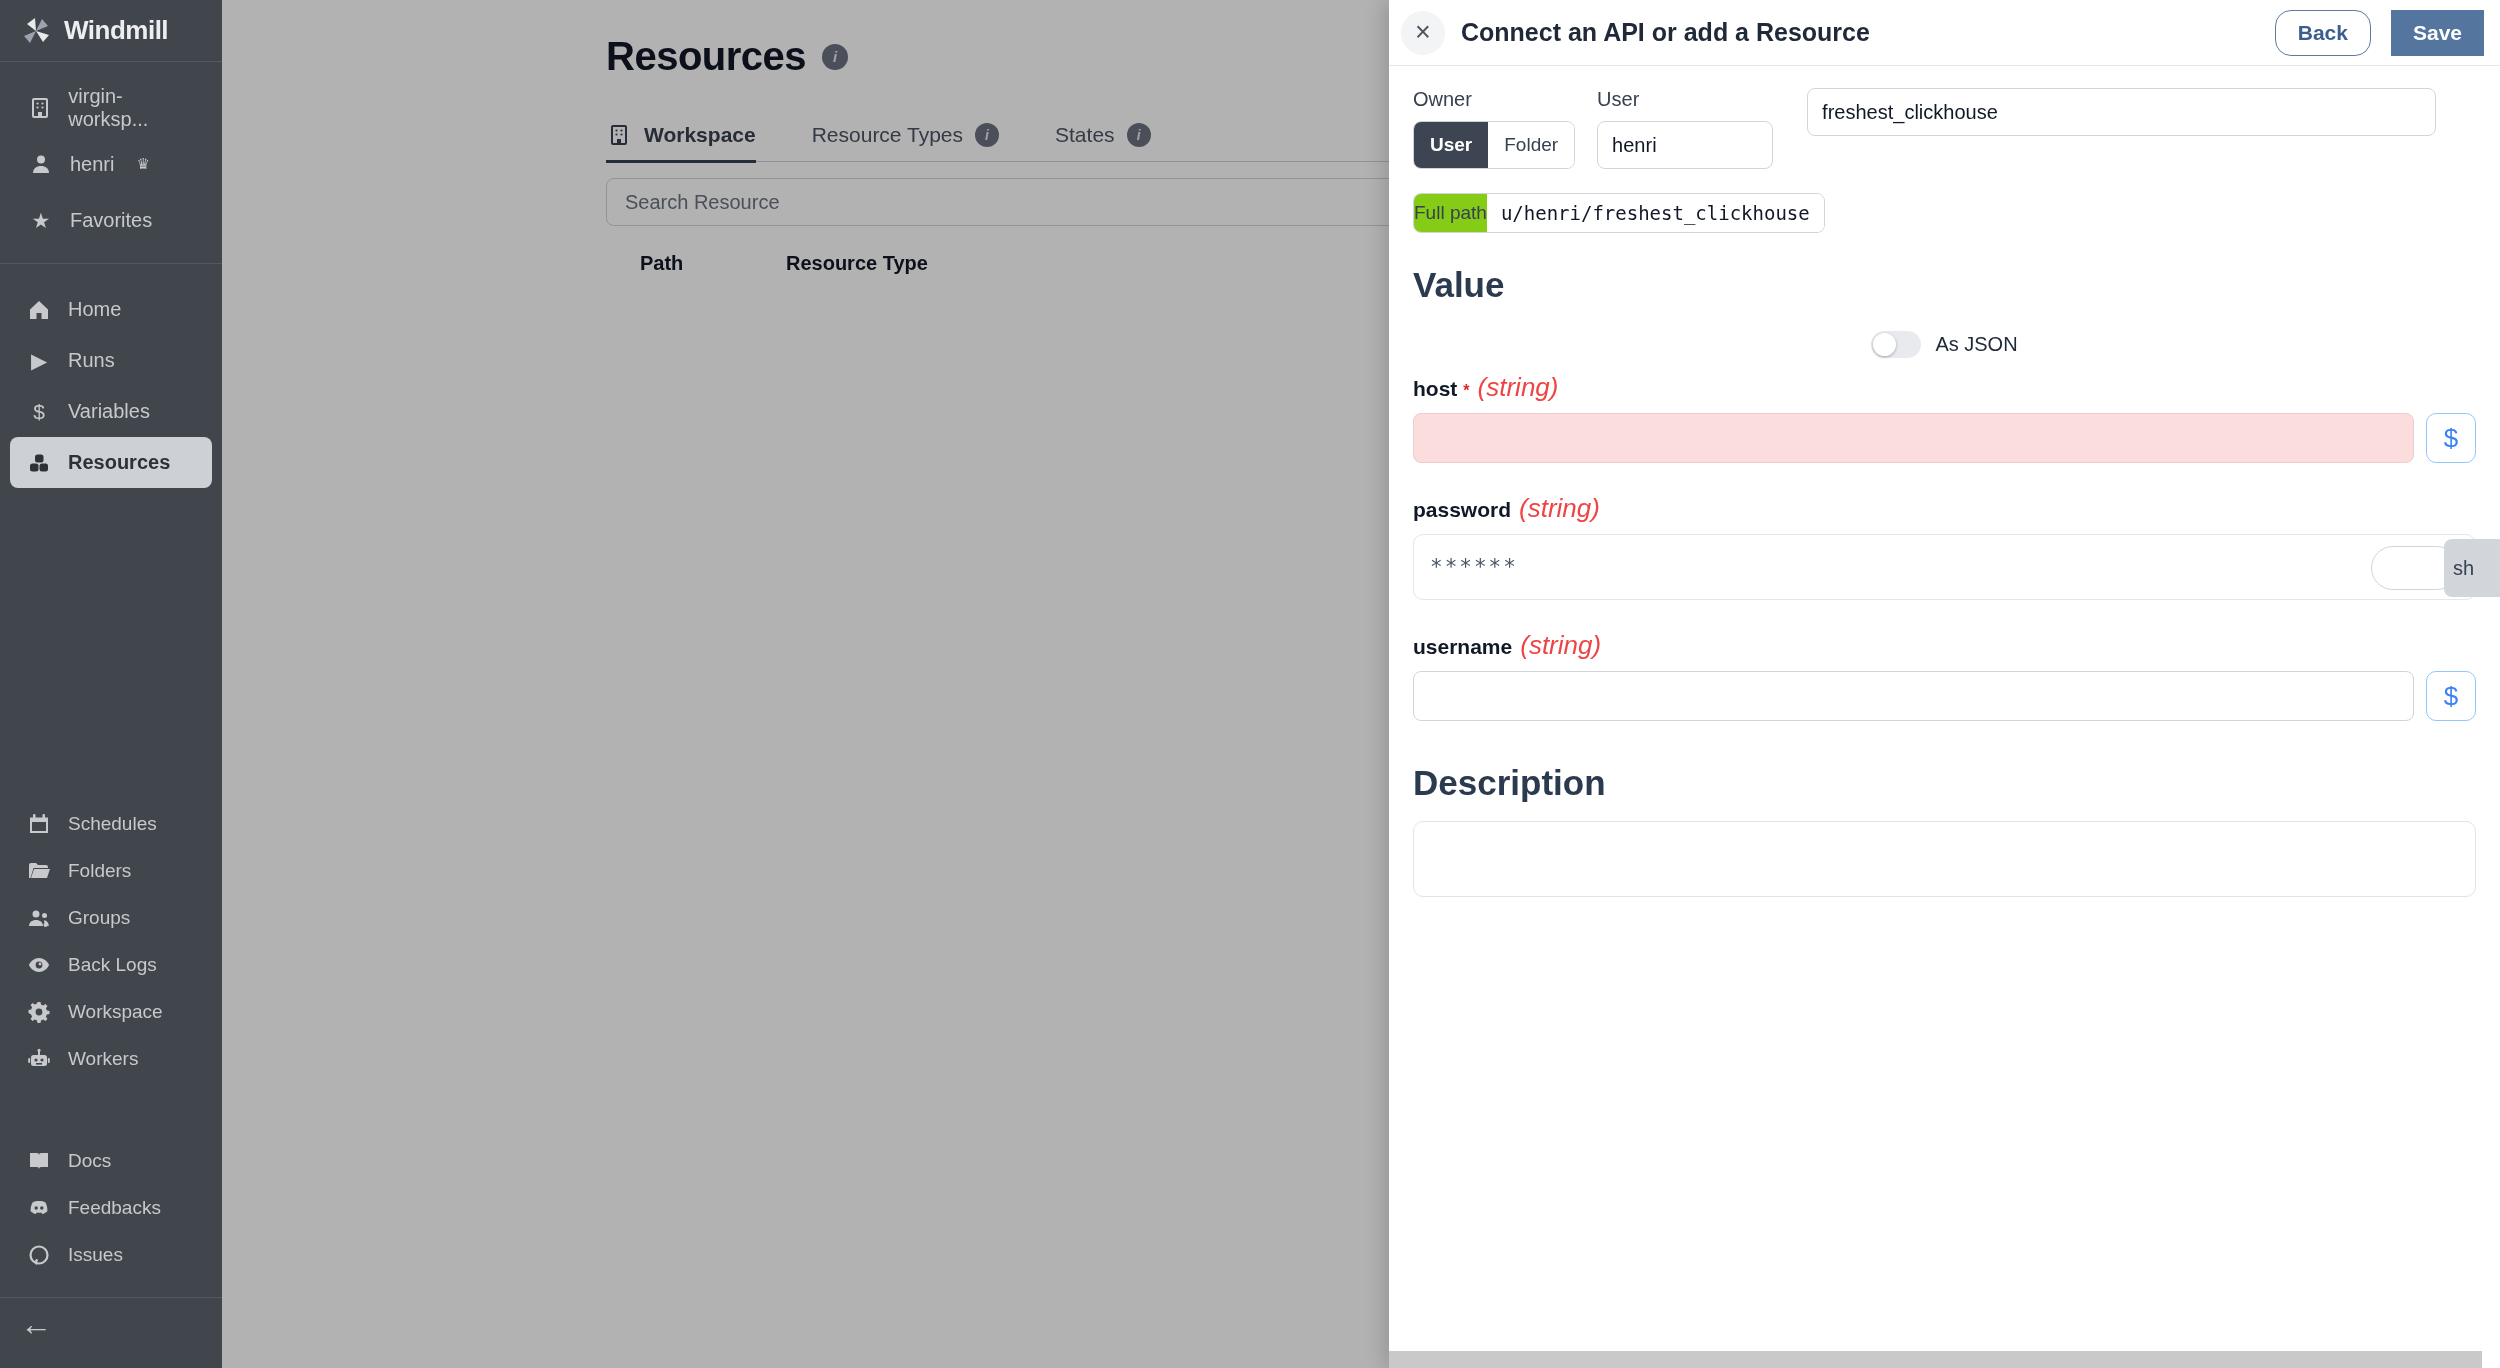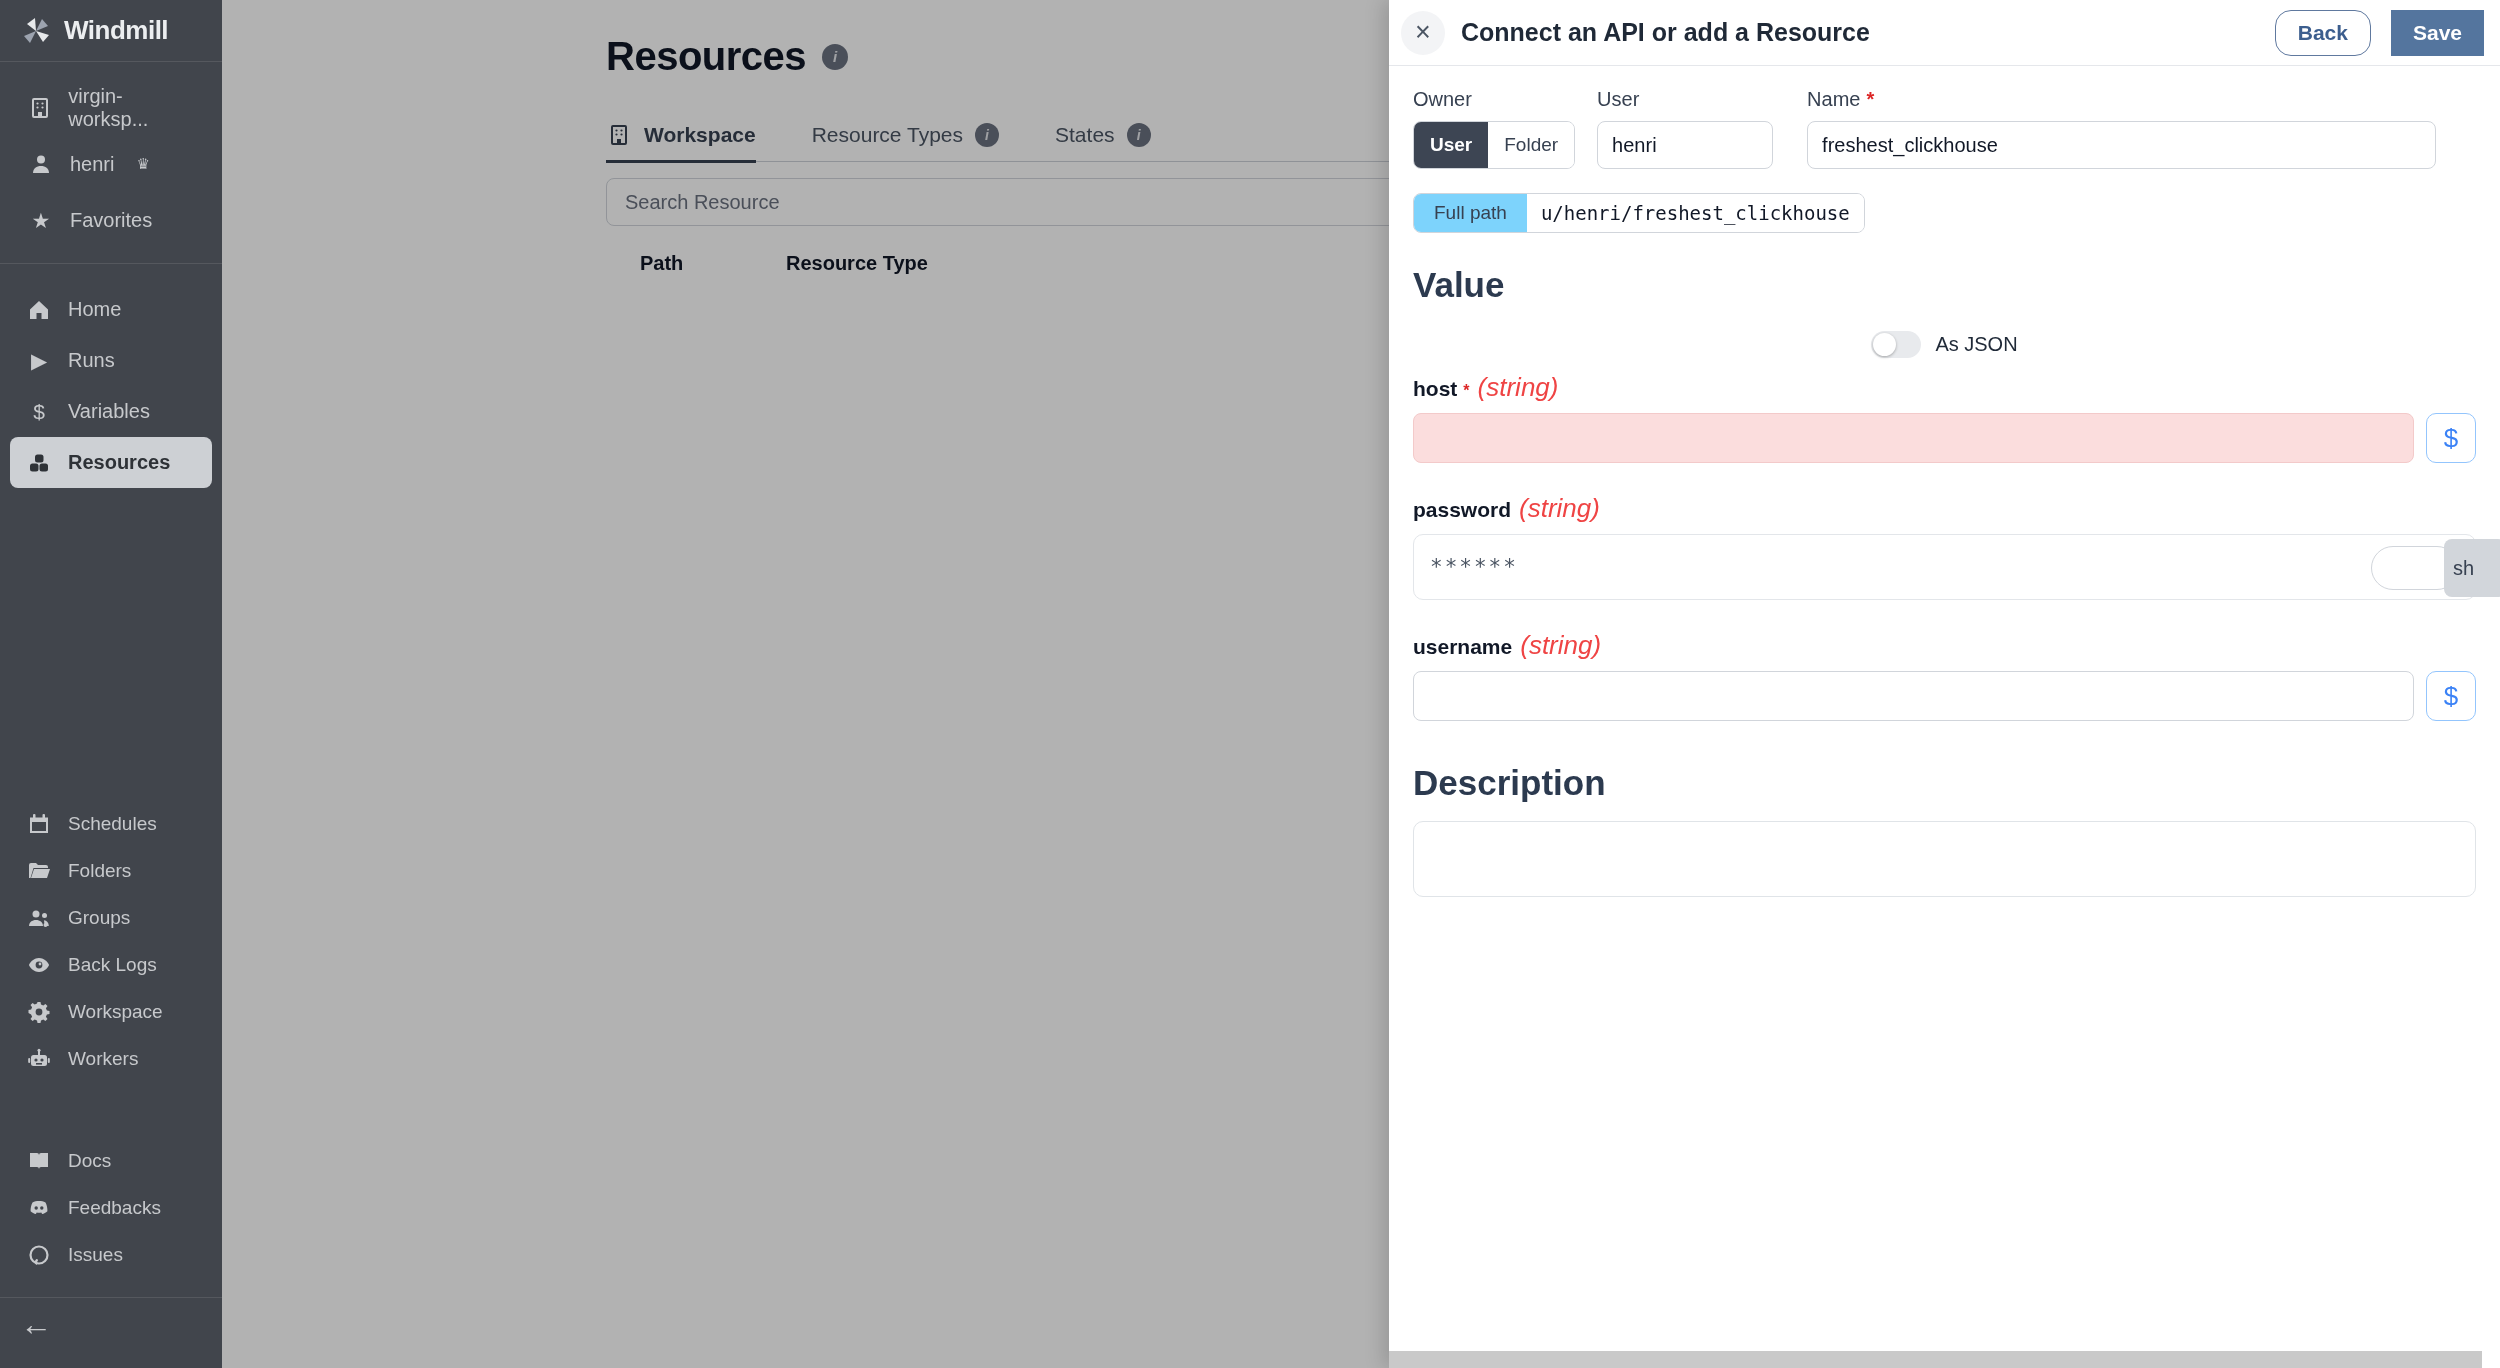--- a/index.html
+++ b/index.html
@@ -57,21 +57,21 @@
   .flabel { font-size:20px; color:#374151; display:block; margin-bottom:10px; }
   .req { color:#dc2626; font-weight:700; margin-left:6px; }
   .seg { display:inline-flex; border:1px solid #d1d5db; border-radius:8px; overflow:hidden; height:48px; }
   .seg button { border:none; font-size:19px; cursor:pointer; padding:0 16px; font-family:inherit; }
   .seg .on { background:#3d4553; color:#fff; font-weight:700; }
   .seg .off { background:#fff; color:#374151; }
   .inp { height:48px; border:1px solid #d1d5db; border-radius:8px; font-size:20px; padding:0 14px; color:#111827; background:#fff; }
   .col-user { margin-left:22px; } .col-user .inp { width:176px; }
   .col-name { margin-left:34px; flex:1; } .col-name .inp { width:calc(100% - 40px); }
   .fullpath { margin-top:24px; display:inline-flex; height:40px; border:1px solid #d1d5db; border-radius:8px; overflow:hidden; }
-  .fp-label { background:#7dd3fc; color:#374151; font-size:19px; display:flex; align-items:center; padding:0 20px; }
+  .fp-label { background:#84cc16; color:#374151; font-size:19px; display:flex; align-items:center; padding:0 0; }
   .fp-value { font-family:"DejaVu Sans Mono", monospace; font-size:19px; color:#111827; display:flex; align-items:center; padding:0 14px; background:#fff; }
   .h-sec { font-size:35px; font-weight:800; color:#2c3a4f; }
   .h-value { margin-top:32px; }
   .asjson { margin-top:26px; display:flex; justify-content:center; align-items:center; gap:14px; }
   .toggle { width:50px; height:27px; border-radius:14px; background:#e8eaed; position:relative; cursor:pointer; flex:none; }
   .knob { position:absolute; left:2px; top:2px; width:23px; height:23px; border-radius:50%; background:#fff; box-shadow:0 1px 3px rgba(0,0,0,0.3); }
   .asjson .tlabel { font-size:20px; color:#1f2937; }
   .field { margin-top:30px; }
   .field.first { margin-top:14px; }
   .fname { font-size:21px; font-weight:700; color:#111827; }
@@ -332,21 +332,20 @@
           <div class="seg">
             <button class="on">User</button>
             <button class="off">Folder</button>
           </div>
         </div>
         <div class="col-user">
           <span class="flabel">User</span>
           <input class="inp" type="text" value="henri" style="">
         </div>
         <div class="col-name">
-          <span class="flabel"><span>Name</span><span class="req">*</span></span>
           <input class="inp" type="text" value="freshest_clickhouse" style="">
         </div>
       </div>
 
       <div class="fullpath">
         <span class="fp-label">Full path</span>
         <span class="fp-value">u/henri/freshest_clickhouse</span>
       </div>
 
       <h2 class="h-sec h-value">Value</h2>

